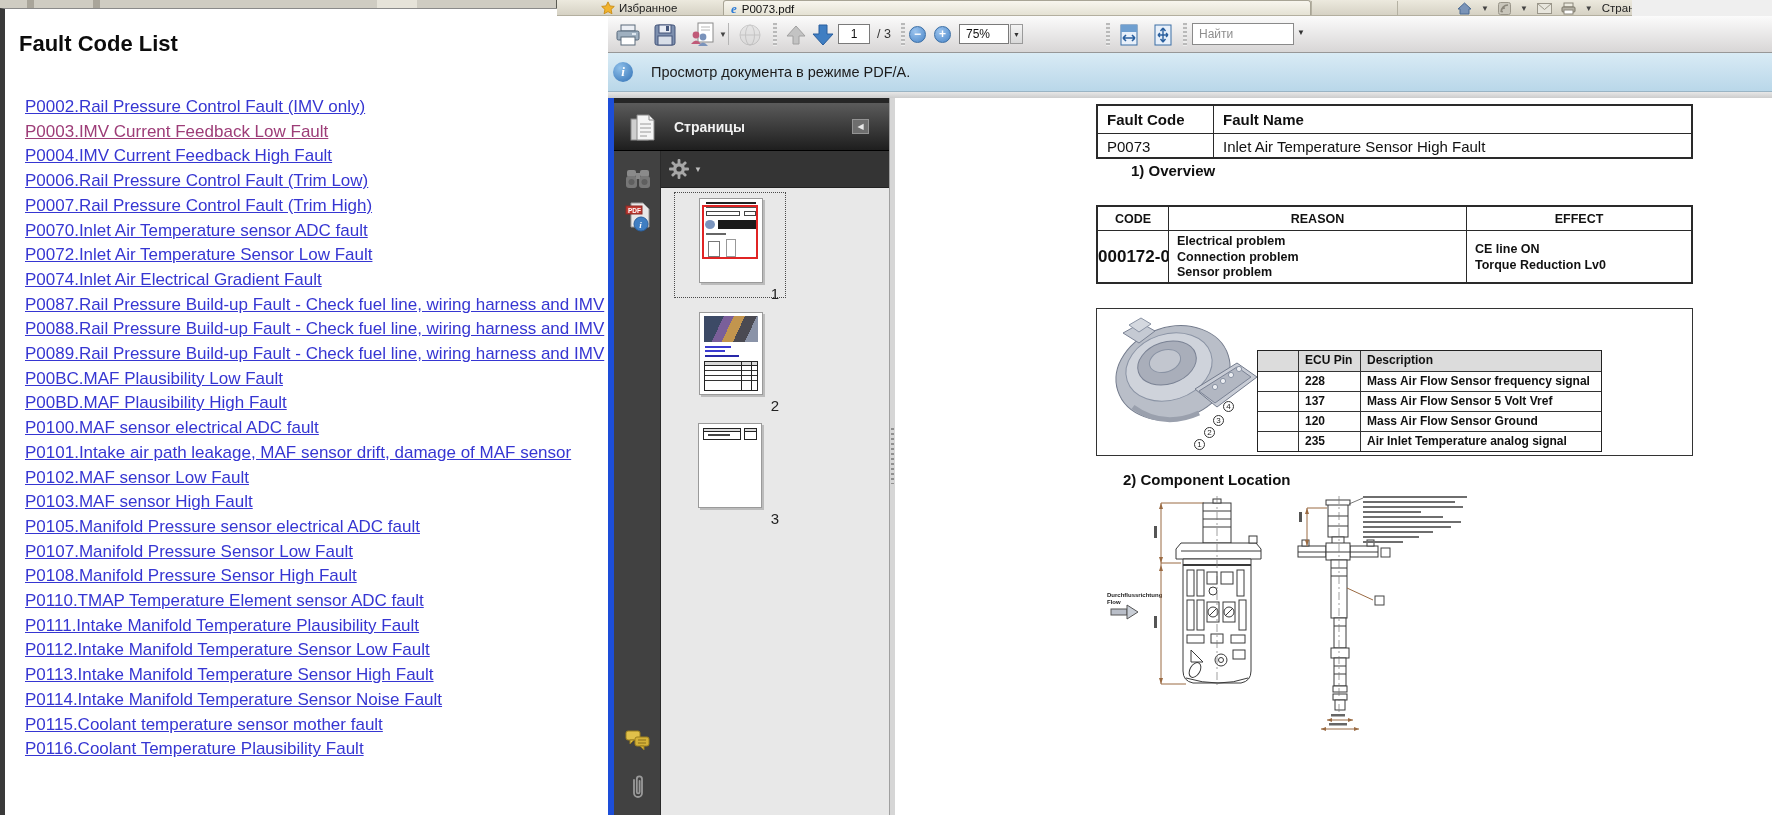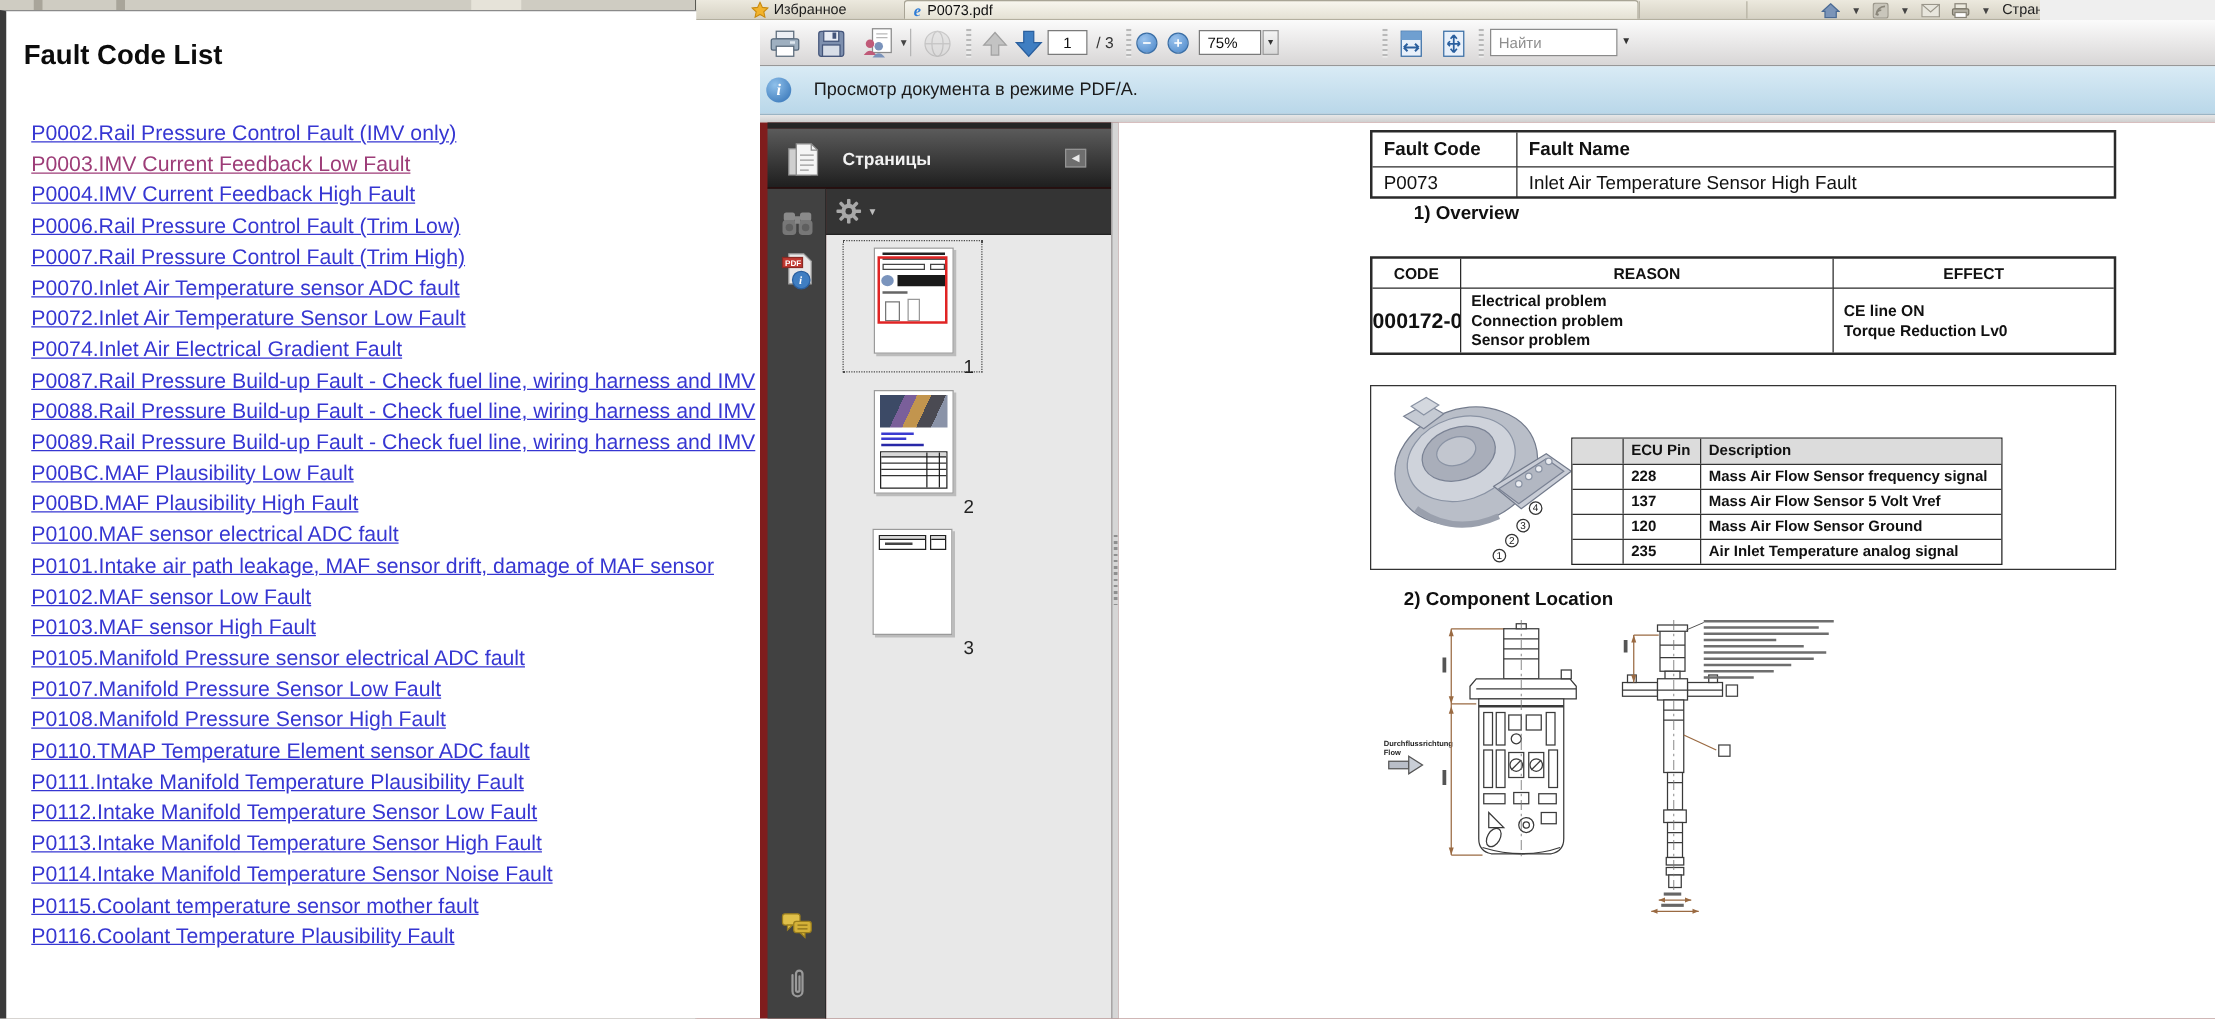--- a/index.html
+++ b/index.html
@@ -45,21 +45,21 @@
   
   .info-bar{position:absolute;left:0;top:53px;width:1216px;height:39px;background:linear-gradient(#d9ebf5,#b9d7e9);
             display:flex;align-items:center;border-bottom:1px solid #9ab4c4;}
   .info-strip{position:absolute;left:0;top:92px;width:1216px;height:6px;background:linear-gradient(#e8e8e8,#cdcdcd);}
   .info-ico{position:absolute;left:56px;width:20px;height:20px;border-radius:50%;
             background:radial-gradient(circle at 35% 30%,#8fc0ea,#2f6fb4);color:#fff;
             font:bold italic 13px/20px "Liberation Serif",serif;text-align:center;}
   .info-text{position:absolute;left:94px;font-size:14.5px;color:#1b1b1b;}
 
   
-  .reader{position:absolute;left:0;top:98px;width:1216px;height:717px;background:#7f1d1d;}
+  .reader{position:absolute;left:0;top:98px;width:1216px;height:717px;background:#1d4ed8;}
   .panel-top{position:absolute;left:57px;top:0;width:275px;height:5px;background:#262626;}
   .panel-header{position:absolute;left:57px;top:5px;width:275px;height:48px;
                 background:linear-gradient(#5b5b5b,#1e1e1e);border-bottom:1px solid #000;display:flex;align-items:center;}
   .panel-title{margin-left:60px;color:#f2f2f2;font-weight:bold;font-size:14px;}
   .collapse-btn{position:absolute;right:20px;top:16px;width:17px;height:15px;background:#6e6e6e;border:1px solid #949494;
                 color:#e8e8e8;font-size:8px;line-height:13px;text-align:center;}
   .icon-strip{position:absolute;left:57px;top:53px;width:47px;height:664px;background:#414141;border-right:1px solid #2a2a2a;}
   .strip-ico{position:absolute;left:10px;width:28px;height:28px;display:flex;align-items:center;justify-content:center;}
   .options-bar{position:absolute;left:104px;top:53px;width:228px;height:37px;background:#343434;border-bottom:1px solid #222;}
   .thumbs{position:absolute;left:104px;top:90px;width:228px;height:627px;background:#e8e8e8;}

